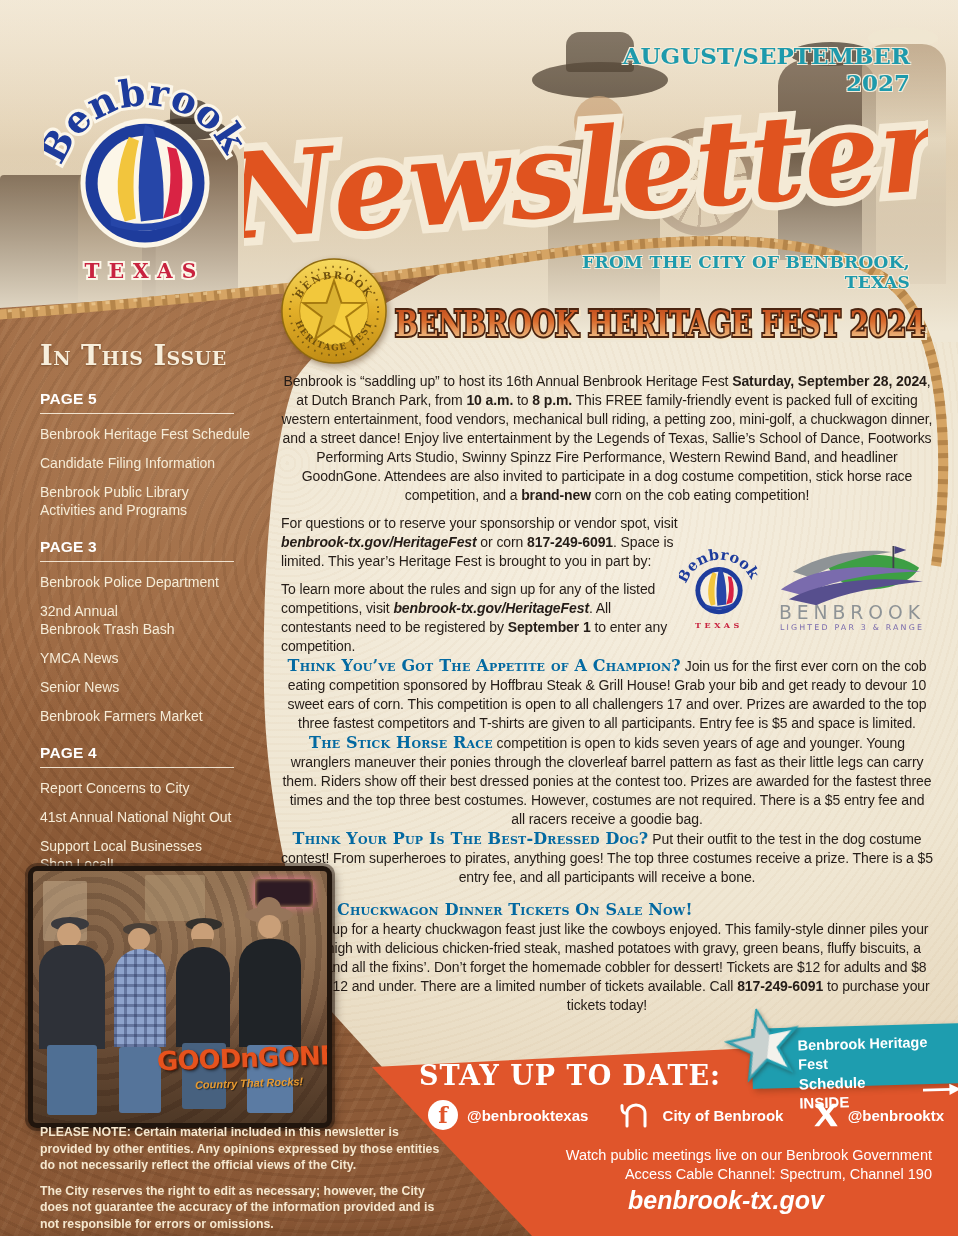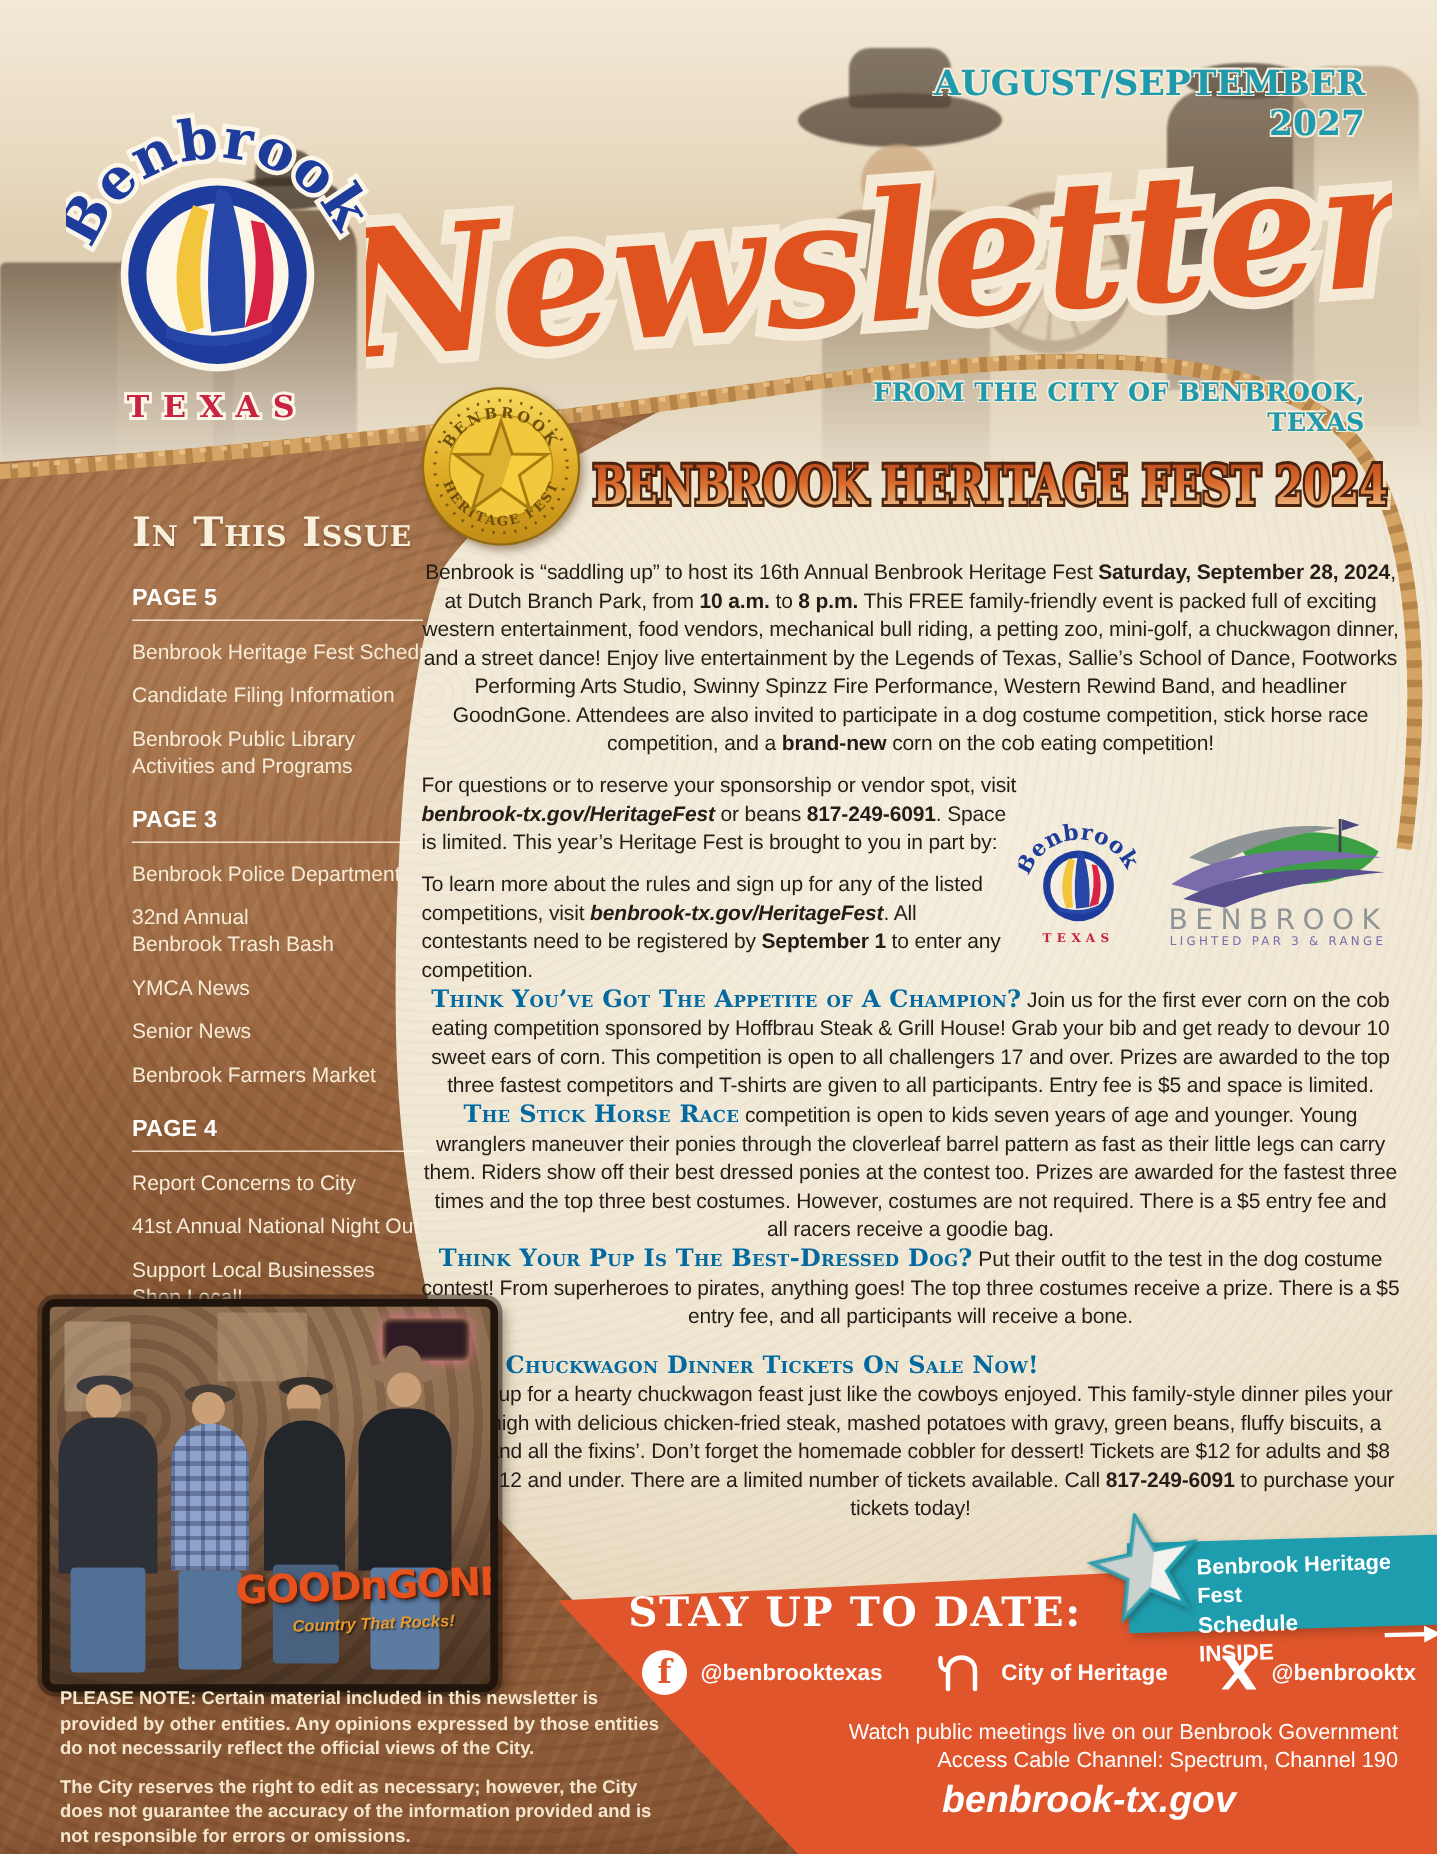--- a/index.html
+++ b/index.html
@@ -46,21 +46,21 @@
 
   
   #issue-date{left:560px;top:42px;width:350px;text-align:right;
     font-family:"DejaVu Serif",serif;font-weight:bold;font-size:23px;color:#1E9AAC;
     text-shadow:-1px -1px 0 #F4EBD8,1px -1px 0 #F4EBD8,-1px 1px 0 #F4EBD8,1px 1px 0 #F4EBD8;}
   #masthead-tagline{left:530px;top:252px;width:380px;text-align:right;
     font-family:"DejaVu Serif",serif;font-weight:bold;font-size:17px;color:#1E9AAC;letter-spacing:.3px;
     text-shadow:-1px -1px 0 #F4EBD8,1px -1px 0 #F4EBD8,-1px 1px 0 #F4EBD8,1px 1px 0 #F4EBD8;}
 
   
-  #sidebar{left:40px;top:340px;width:214px;color:#F6ECD7;margin-left:48px;}
+  #sidebar{left:40px;top:340px;width:214px;color:#F6ECD7;}
   #sidebar h2{margin:0;font-family:"DejaVu Serif",serif;font-variant:small-caps;font-weight:bold;
     font-size:27px;letter-spacing:.5px;color:#F8EFDC;text-shadow:0 1px 2px rgba(60,30,10,.4);}
   .toc-section{margin-top:19px;}
   .page-label{font-weight:bold;font-size:15.5px;color:#FFFFFF;border-bottom:1px solid rgba(255,247,230,.85);
     padding-bottom:5px;width:194px;letter-spacing:.2px;}
   .toc-item{margin-top:11px;font-size:14px;line-height:18px;white-space:pre-line;}
 
   
   #main-col{left:281px;top:372px;width:652px;font-size:14px;line-height:19px;color:#241C17;letter-spacing:-.1px;}
   #main-col p{margin:0;}
@@ -242,21 +242,21 @@
       <div class="toc-item">Benbrook City Hall Closure</div>
       <div class="toc-item">City Council</div>
     </div>
   </div>
 
   <div id="main-col" class="abs">
     <p class="center"><span>Benbrook is “saddling up” to host its 16th Annual Benbrook Heritage Fest </span><span class="b">Saturday, September 28, 2024</span><span>, at Dutch Branch Park, from </span><span class="b">10 a.m.</span><span> to </span><span class="b">8 p.m.</span><span> This FREE family-friendly event is packed full of exciting western entertainment, food vendors, mechanical bull riding, a petting zoo, mini-golf, a chuckwagon dinner, and a street dance! Enjoy live entertainment by the Legends of Texas, Sallie’s School of Dance, Footworks Performing Arts Studio, Swinny Spinzz Fire Performance, Western Rewind Band, and headliner GoodnGone. Attendees are also invited to participate in a dog costume competition, stick horse race competition, and a </span><span class="b">brand-new</span><span> corn on the cob eating competition!</span></p>
 
     <div id="two-col">
       <div class="texts">
-        <p><span>For questions or to reserve your sponsorship or vendor spot, visit </span><span class="b i">benbrook-tx.gov/HeritageFest</span><span> or beans </span><span class="b">817-249-6091</span><span>. Space is limited. This year’s Heritage Fest is brought to you in part by:</span></p>
+        <p><span>For questions or to reserve your sponsorship or vendor spot, visit </span><span class="b i">benbrook-tx.gov/HeritageFest</span><span> or corn </span><span class="b">817-249-6091</span><span>. Space is limited. This year’s Heritage Fest is brought to you in part by:</span></p>
         <p><span>To learn more about the rules and sign up for any of the listed competitions, visit </span><span class="b i">benbrook-tx.gov/HeritageFest</span><span>. All contestants need to be registered by </span><span class="b">September 1</span><span> to enter any competition.</span></p>
       </div>
       <div id="sponsor-logos">
         <svg width="80" height="96" viewBox="0 0 200 240">
           <defs>
               <path id="arc2" d="M14,132 A88,88 0 0 1 186,122"></path>
             </defs>
           <text font-family="DejaVu Serif, serif" font-size="37" font-weight="bold" fill="#1E3C9C" letter-spacing="1">
             <textPath href="#arc2" startOffset="50%" text-anchor="middle">Benbrook</textPath>
           </text>
@@ -357,21 +357,21 @@
     <div class="social-item">
       <div class="fb-circle">
           <span>f</span>
         </div>
       <span>@benbrooktexas</span>
     </div>
     <div class="social-item">
       <svg width="36" height="30" viewBox="0 0 34 30">
         <path d="M8,26 V13.5 C8,8 12.5,5 17,5 C21.5,5 26,8 26,13.5 V26 M8,13.5 C5,13.5 3,11.5 3,8.5 V5.5" fill="none" stroke="#FFF" stroke-width="3" stroke-linecap="round" stroke-linejoin="round"></path>
       </svg>
-      <span>City of Heritage</span>
+      <span>City of Benbrook</span>
     </div>
     <div class="social-item">
       <svg width="26" height="26" viewBox="0 0 30 30">
         <path d="M2,2 H10 L15.5,10 L22,2 H28 L18.8,13.5 L28.5,28 H20.5 L14.3,19 L7,28 H1.5 L11.5,15.5 Z" fill="#FFF"></path>
       </svg>
       <span>@benbrooktx</span>
     </div>
   </div>
 
   <div id="cable-note" class="abs">Watch public meetings live on our Benbrook Government

